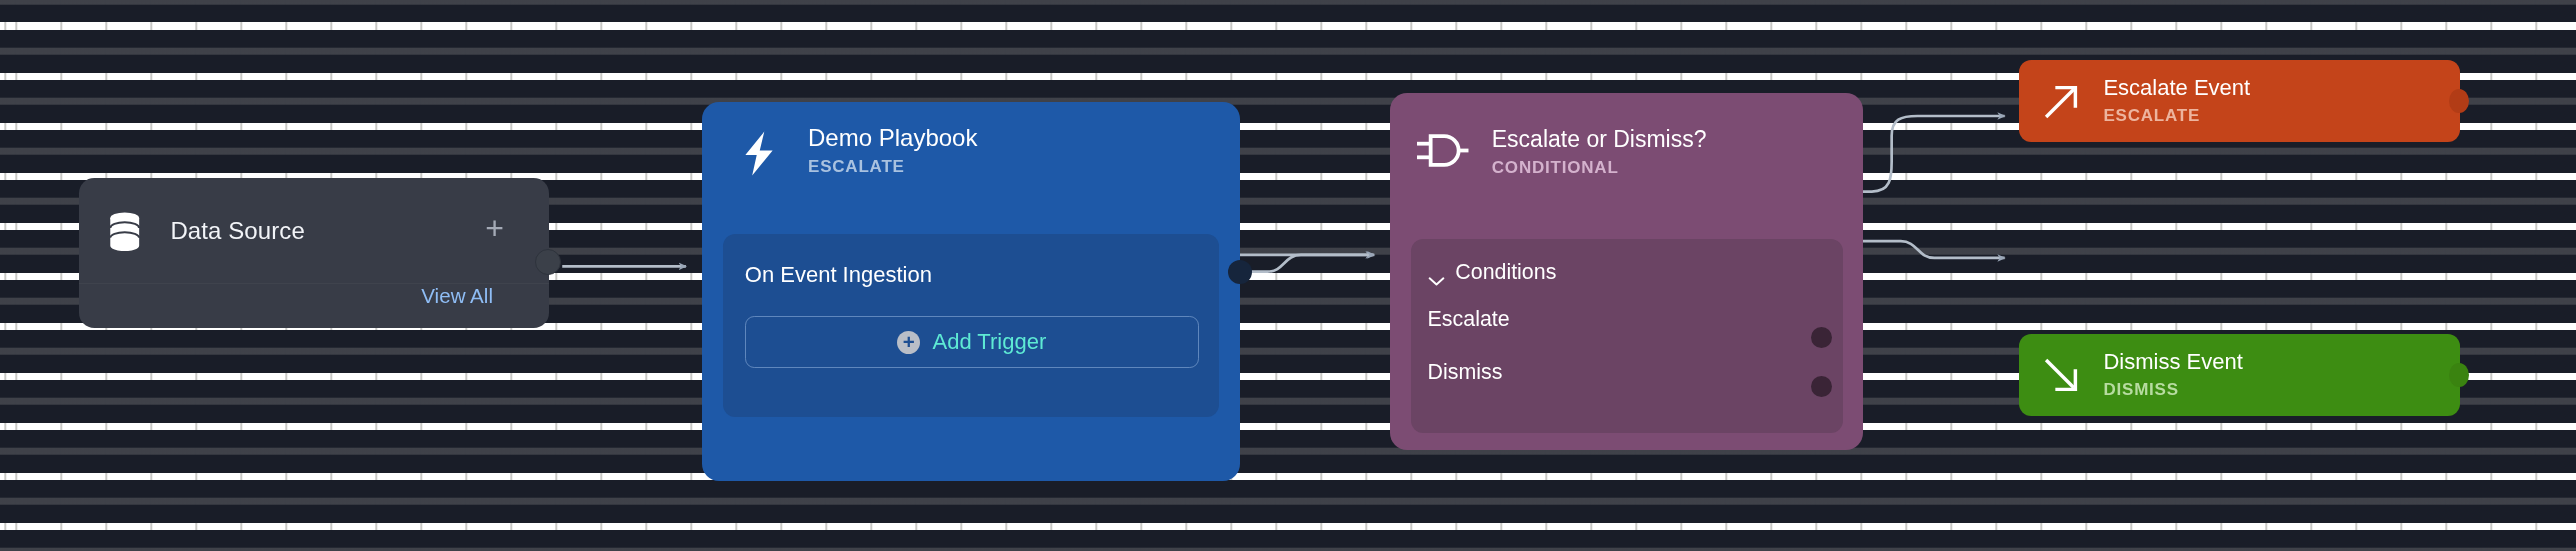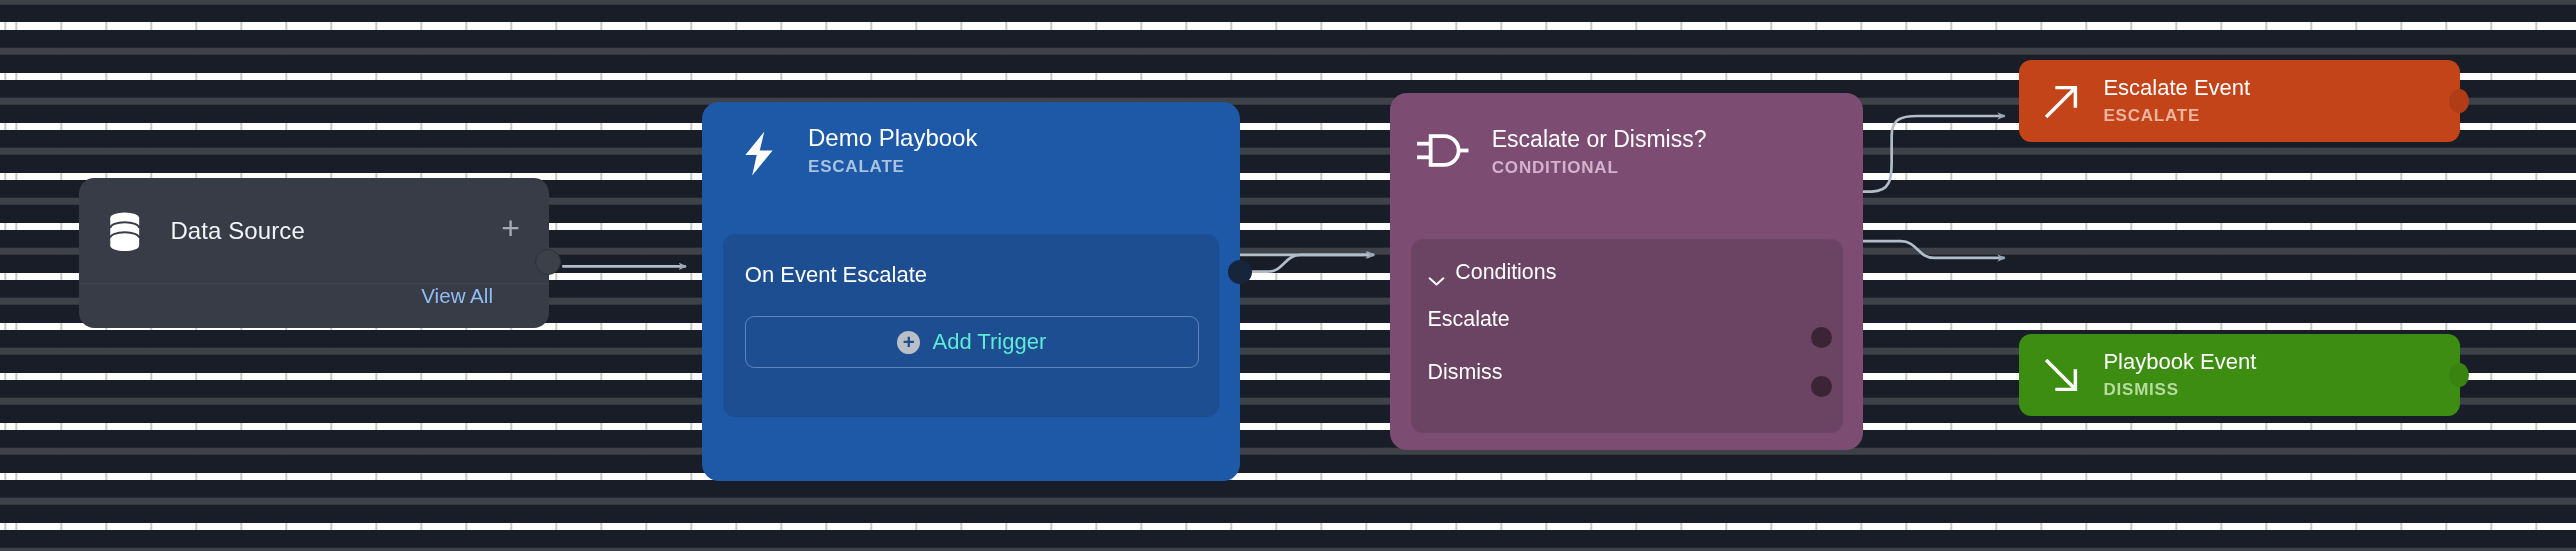--- a/index.html
+++ b/index.html
@@ -67,21 +67,21 @@
     top: 178px;
     width: 470px;
     height: 150px;
     background: #383c47;
     border-radius: 15.3px;
   }
   #node-datasource .ds-head {
     display: flex;
     align-items: center;
     height: 105px;
-    padding: 0 29px 0 29px;
+    padding: 0 45px 0 29px;
   }
   .db-icon {
     width: 38px;
     height: 40px;
     flex: 0 0 auto;
     position: relative;
   }
   .ds-title {
     flex: 1 1 auto;
     margin-left: 24.4px;
@@ -391,21 +391,21 @@
           <path d="M33 2 L8 33 H23 L17 60 L44 27 H27 Z" fill="#ffffff"></path>
         </svg>
       </span>
       <div class="pb-titles">
         <div class="pb-title">Demo Playbook</div>
         <div class="pb-sub">ESCALATE</div>
       </div>
     </div>
 
     <div class="pb-panel">
-      <div class="pb-row">On Event Escalate</div>
+      <div class="pb-row">On Event Ingestion</div>
       <div class="add-trigger">
         <span class="plus-circle">+</span>
         <span class="add-trigger-label">Add Trigger</span>
       </div>
     </div>
 
     <span class="port" id="pb-port"></span>
   </div>
 
   <div class="node action-node" id="node-escalate">
@@ -461,20 +461,20 @@
   <div class="node action-node" id="node-dismiss">
     <span class="arrow-icon">
       <svg width="37" height="37" viewBox="0 0 48 48" aria-hidden="true">
         <g fill="none" stroke="#ffffff" stroke-width="4.5">
           <line x1="4" y1="4" x2="40" y2="40"></line>
           <polyline points="16,42 42,42 42,16"></polyline>
         </g>
       </svg>
     </span>
     <div class="act-titles">
-      <div class="act-title">Playbook Event</div>
+      <div class="act-title">Dismiss Event</div>
       <div class="act-sub" id="dismiss-sub">DISMISS</div>
     </div>
     <span class="act-port" id="dismiss-port"></span>
   </div>
 
 </div>
 
 
 </body></html>

